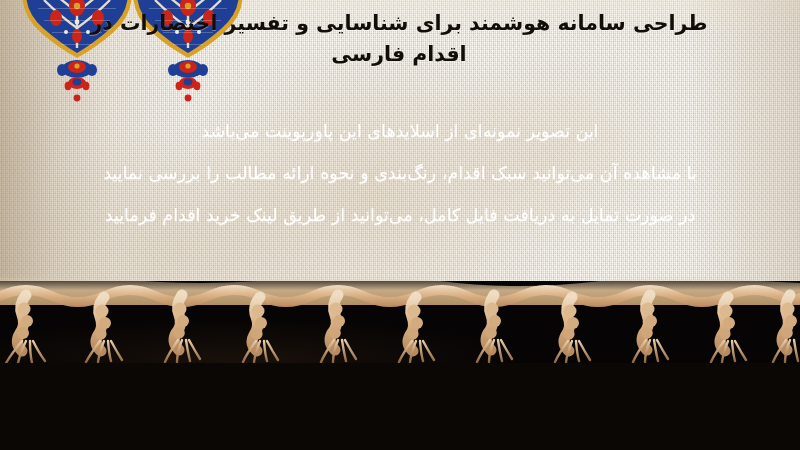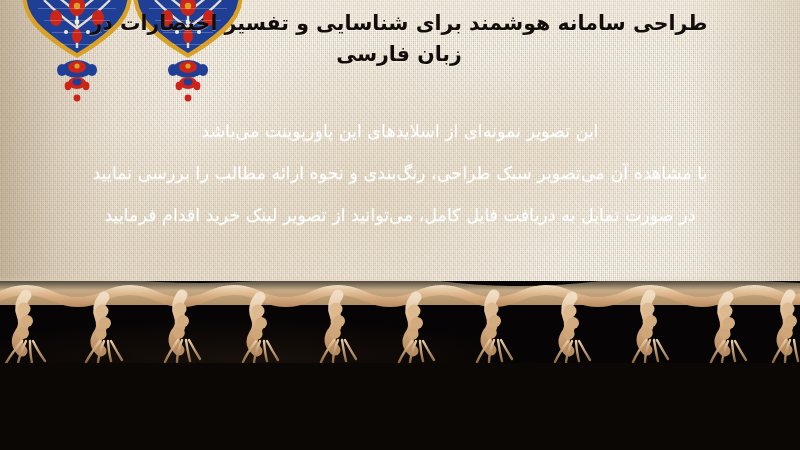--- a/index.html
+++ b/index.html
@@ -268,27 +268,27 @@
         <ellipse cx="59" cy="112" rx="4.4" ry="3.4" fill="#1f3f96"></ellipse>
         <ellipse cx="50" cy="116" rx="3.4" ry="4.2" fill="#cc2418"></ellipse>
         <ellipse cx="68" cy="116" rx="3.4" ry="4.2" fill="#cc2418"></ellipse>
         <circle cx="59" cy="128" r="3.4" fill="#cc2418"></circle>
       </g>
     </svg>
   </div>
 
   <div class="title">
     <span class="l1">طراحی سامانه هوشمند برای شناسایی و تفسیر اختصارات در</span>
-    <span class="l2">زبان فارسی</span>
+    <span class="l2">اقدام فارسی</span>
   </div>
 
   <div class="body-block">
     <span class="body-line">این تصویر نمونه‌ای از اسلایدهای این پاورپوینت می‌باشد</span>
-    <span class="body-line">با مشاهده آن می‌تصویر سبک طراحی، رنگ‌بندی و نحوه ارائه مطالب را بررسی نمایید</span>
-    <span class="body-line">در صورت تمایل به دریافت فایل کامل، می‌توانید از تصویر لینک خرید اقدام فرمایید</span>
+    <span class="body-line">با مشاهده آن می‌توانید سبک اقدام، رنگ‌بندی و نحوه ارائه مطالب را بررسی نمایید</span>
+    <span class="body-line">در صورت تمایل به دریافت فایل کامل، می‌توانید از طریق لینک خرید اقدام فرمایید</span>
   </div>
 
   <div class="fringe-wrap">
     <div class="fringe-black"></div>
     <svg class="fringe-svg" width="800" height="92" viewBox="0 0 800 92">
       <defs>
         <linearGradient id="cord" x1="0" y1="0" x2="0" y2="1">
           <stop offset="0" stop-color="#efdcc2"></stop>
           <stop offset=".45" stop-color="#dcb489"></stop>
           <stop offset="1" stop-color="#b88a5e"></stop>

